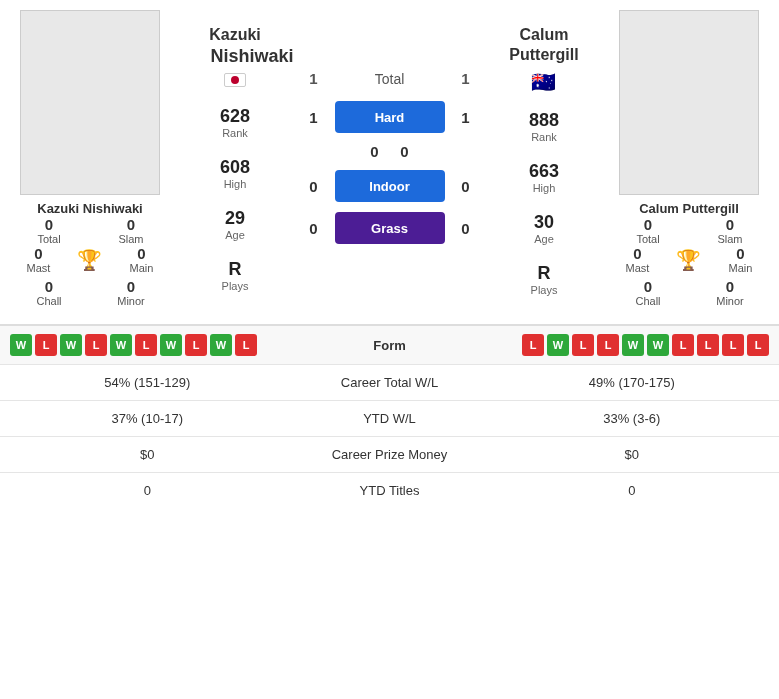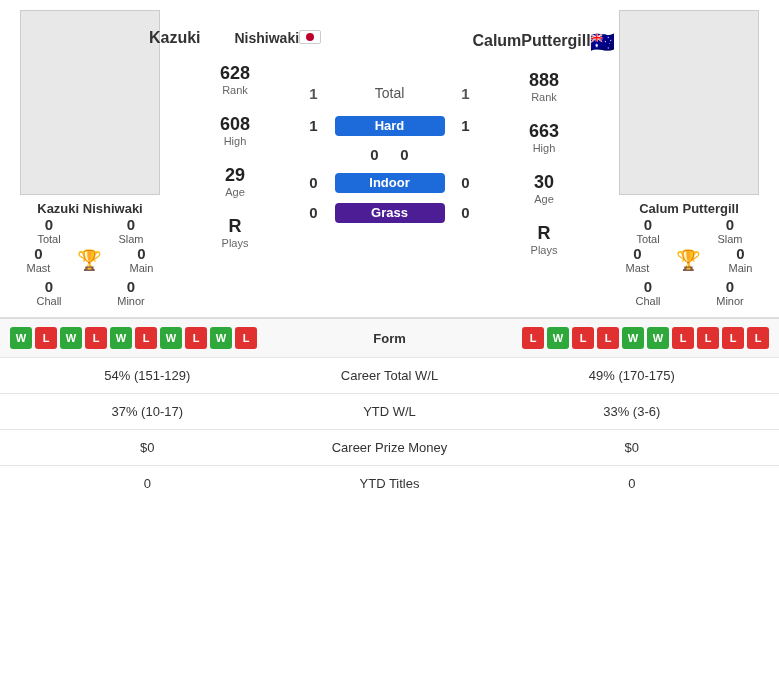--- a/index.html
+++ b/index.html
@@ -123,21 +123,21 @@
     .court-score {
       font-size: 15px;
       font-weight: bold;
       width: 30px;
       text-align: center;
       color: #333;
     }
 
     .court-badge {
       width: 110px;
-      height: 20px;
+      height: 32px;
       border-radius: 4px;
       display: flex;
       align-items: center;
       justify-content: center;
       font-weight: bold;
       font-size: 13px;
       color: #fff;
       margin: 0 6px;
     }
 
@@ -254,21 +254,21 @@
     .stats-row-label {
       width: 220px;
       text-align: center;
       font-size: 13px;
       font-weight: normal;
       color: #333;
     }
 
     .player-header-block {
       display: flex;
-      flex-direction: row;
+      flex-direction: column;
       align-items: center;
       padding: 6px 0 0 0;
     }
 
     .divider-h {
       border: none;
       border-top: 1px solid #ddd;
       margin: 0;
     }
 
@@ -321,21 +321,21 @@
           <span class="stat-value">0</span>
           <span class="stat-label">Minor</span>
         </div>
       </div>
     </div>
 
     <div class="center-stats">
 
       <div class="player-header-block">
         <div class="player-name-center" style="font-size:16px;"><span>Kazuki</span></div>
-        <div class="player-name-center" style="font-size:14px;margin-left:34px;"><span>Nishiwaki</span></div>
+        <div class="player-name-center" style="font-size:18px;margin-left:34px;"><span>Nishiwaki</span></div>
         <div style="margin:4px 0;">
           <div class="jp-flag"></div>
         </div>
       </div>
 
       <div class="center-stat-block" style="margin-top:12px;">
         <div class="center-stat-value">628</div>
         <div class="center-stat-label">Rank</div>
       </div>
 

